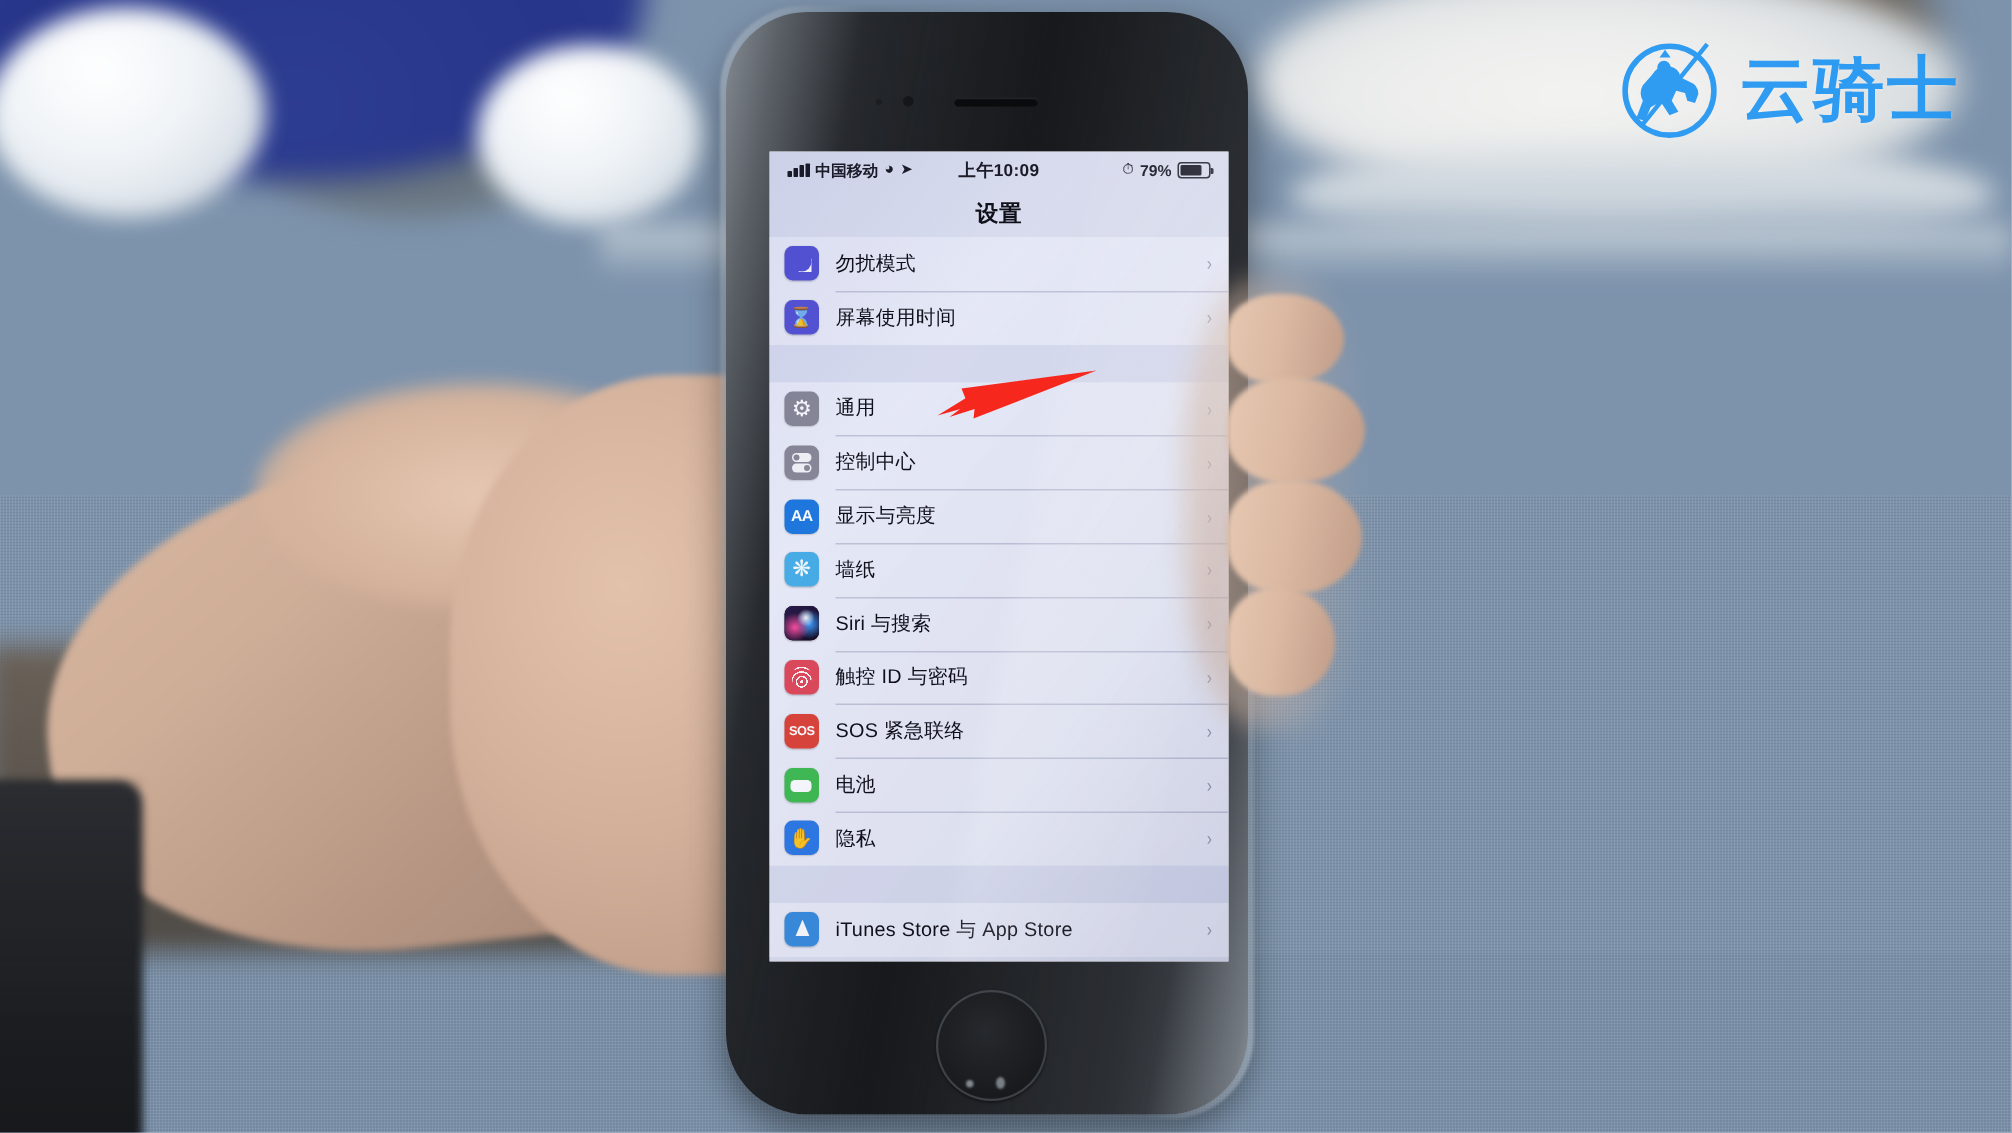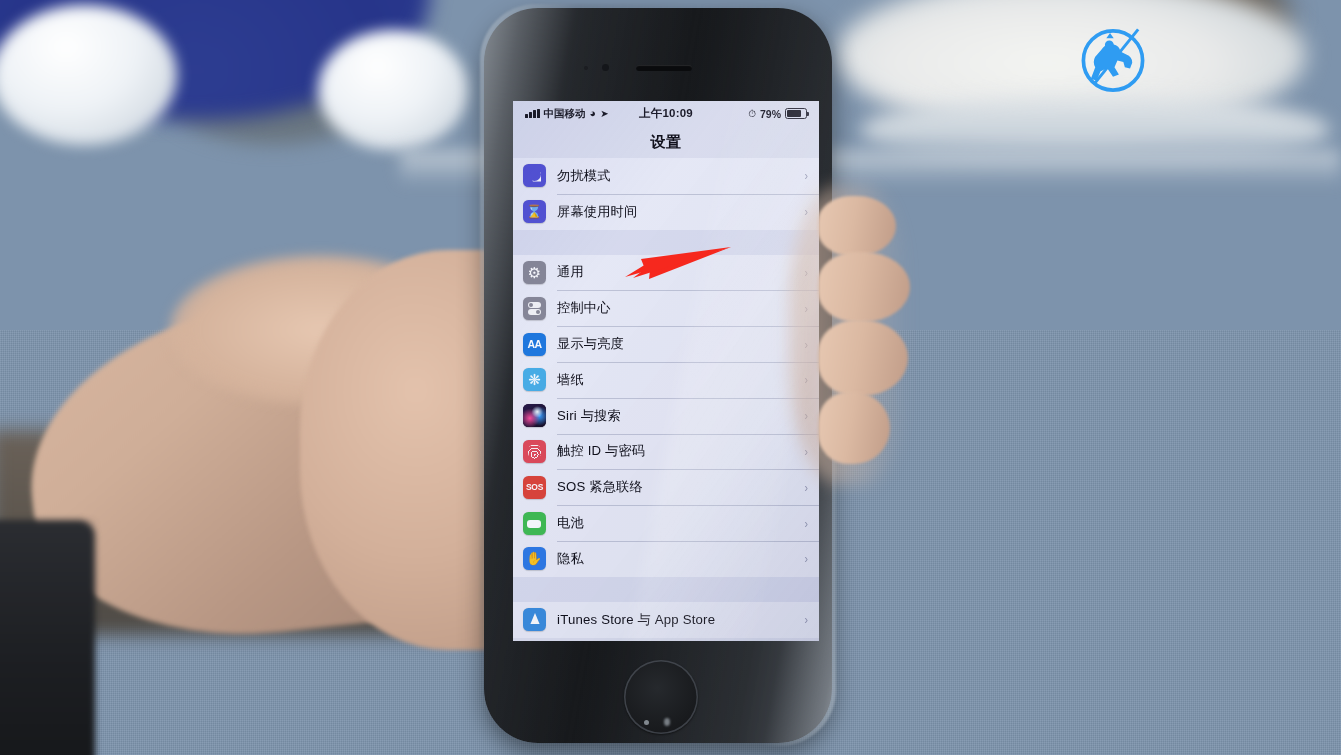--- a/index.html
+++ b/index.html
@@ -500,13 +500,14 @@
 <div id="watermark">
   <div class="wm-logo">
     <svg viewBox="0 0 100 100" width="74" height="74">
       <circle cx="50" cy="52" r="40" fill="none" stroke="#2196f3" stroke-width="5"></circle>
       <line x1="26" y1="82" x2="84" y2="10" stroke="#2196f3" stroke-width="4"></line>
       <path d="M34 38 q6 -10 16 -8 q9 2 10 10 l8 4 q8 3 8 11 l-3 8 -7 -2 -2 -7 -8 -2 -4 9 6 10 -8 3 -8 -12 -9 5 -5 12 -8 -2 6 -16 q-4 -7 0 -14 z" fill="#2196f3"></path>
       <circle cx="45" cy="31" r="6" fill="#2196f3"></circle>
       <path d="M41 22 l5 -7 5 7 z" fill="#2196f3"></path>
     </svg>
   </div>
+  <div class="wm-text" style="color: rgb(33, 150, 243);">云骑士</div>
 </div>
 
 </body></html>

